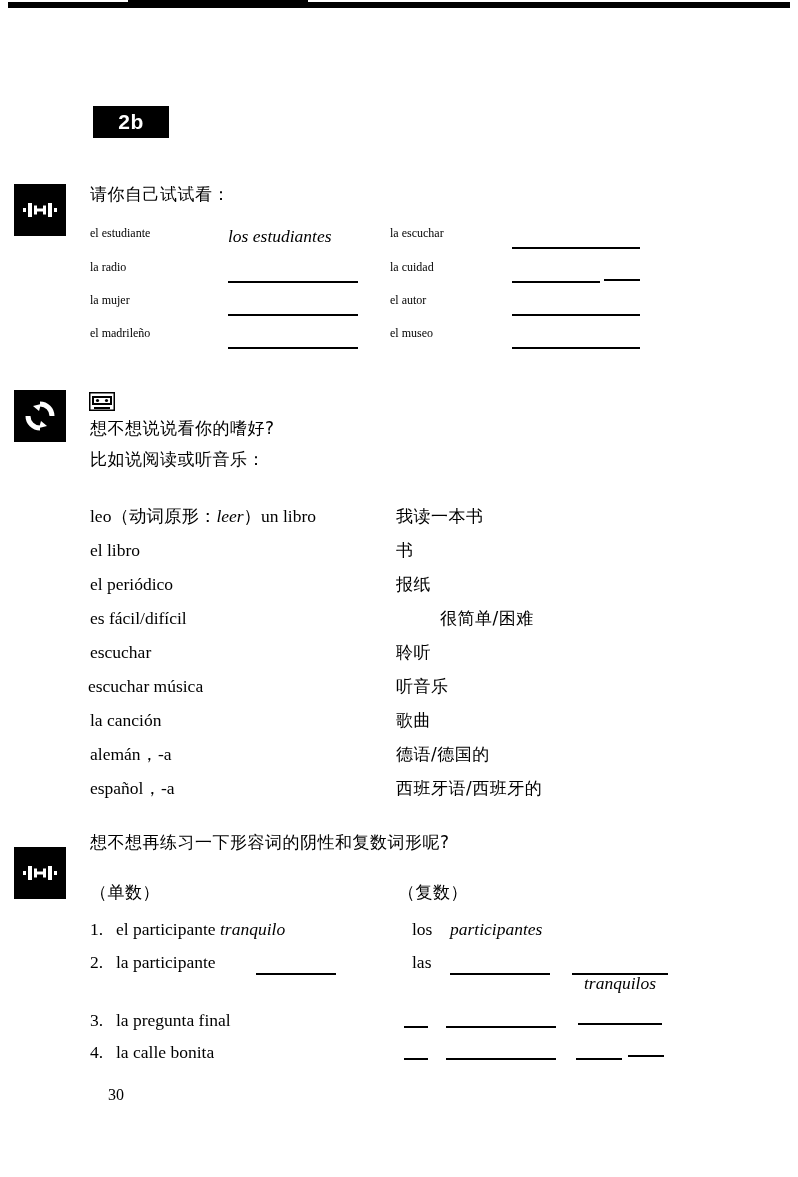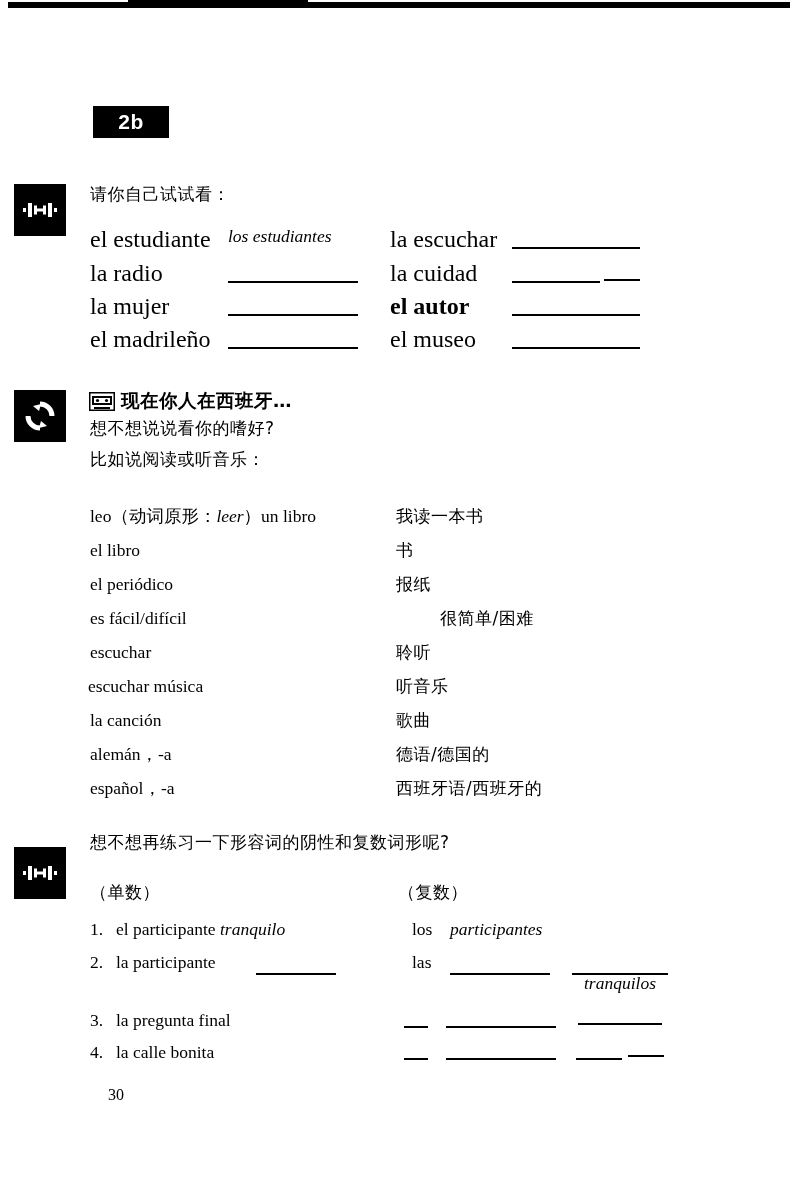--- a/index.html
+++ b/index.html
@@ -99,21 +99,21 @@
   .blank {
     position: absolute;
     height: 0;
     border-bottom: 2px solid #000000;
   }
 
   
   .row-label {
     position: absolute;
     font-family: "Liberation Serif", "DejaVu Serif", serif;
-    font-size: 24px;
+    font-size: 12px;
     white-space: nowrap;
   }
 
   .answer-italic {
     position: absolute;
     font-family: "Liberation Serif", "DejaVu Serif", serif;
     font-style: italic;
     font-size: 17.5px;
     white-space: nowrap;
   }
@@ -172,21 +172,21 @@
   <div class="row-label" style="left:90px; top:326px;">el madrileño</div>
   <div class="blank" style="left:228px; top:347px; width:130px;"></div>
 
   <div class="row-label" style="left:390px; top:226px;">la escuchar</div>
   <div class="blank" style="left:512px; top:247px; width:128px;"></div>
 
   <div class="row-label" style="left:390px; top:260px;">la cuidad</div>
   <div class="blank" style="left:512px; top:281px; width:88px;"></div>
   <div class="blank" style="left:604px; top:279px; width:36px;"></div>
 
-  <div class="row-label" style="left:390px; top:293px;font-weight:bold;">el autor</div>
+  <div class="row-label" style="left:390px; top:293px;">el autor</div>
   <div class="blank" style="left:512px; top:314px; width:128px;"></div>
 
   <div class="row-label" style="left:390px; top:326px;">el museo</div>
   <div class="blank" style="left:512px; top:347px; width:128px;"></div>
 
   <div class="icon-box" style="left:14px; top:390px;">
     <svg width="30" height="30" viewBox="0 0 30 30" aria-hidden="true">
       <path d="M15 3 A12 12 0 0 1 27 15" stroke="#ffffff" stroke-width="5" fill="none" stroke-linecap="butt"></path>
       <path d="M15 27 A12 12 0 0 1 3 15" stroke="#ffffff" stroke-width="5" fill="none" stroke-linecap="butt"></path>
       <path d="M8 5 L16 3 L14 10 Z" fill="#ffffff"></path>
@@ -197,21 +197,20 @@
   <span class="cassette-icon" style="left:89px; top:392px;">
     <svg width="26" height="19" viewBox="0 0 26 19" aria-hidden="true">
       <rect x="0.5" y="0.5" width="25" height="18" fill="#ffffff" stroke="#000000" stroke-width="2"></rect>
       <rect x="4" y="5" width="18" height="7" fill="#ffffff" stroke="#000000" stroke-width="2"></rect>
       <circle cx="8.5" cy="8.5" r="1.6" fill="#000000"></circle>
       <circle cx="17.5" cy="8.5" r="1.6" fill="#000000"></circle>
       <rect x="5" y="15" width="16" height="2" fill="#000000"></rect>
     </svg>
   </span>
 
-  <div class="cn cn-big" style="left:121px; top:389px;">现在你人在西班牙…</div>
   <div class="cn" style="left:90px; top:418px;">想不想说说看你的嗜好?</div>
   <div class="cn" style="left:90px; top:449px;">比如说阅读或听音乐：</div>
 
   <div class="es" style="left:90px; top:506px;">
     <span>leo（动词原形：</span><i>leer</i><span>）un libro</span>
   </div>
   <div class="es" style="left:90px; top:540px;">el libro</div>
   <div class="es" style="left:90px; top:574px;">el periódico</div>
   <div class="es" style="left:90px; top:608px;">es fácil/difícil</div>
   <div class="es" style="left:90px; top:642px;">escuchar</div>

